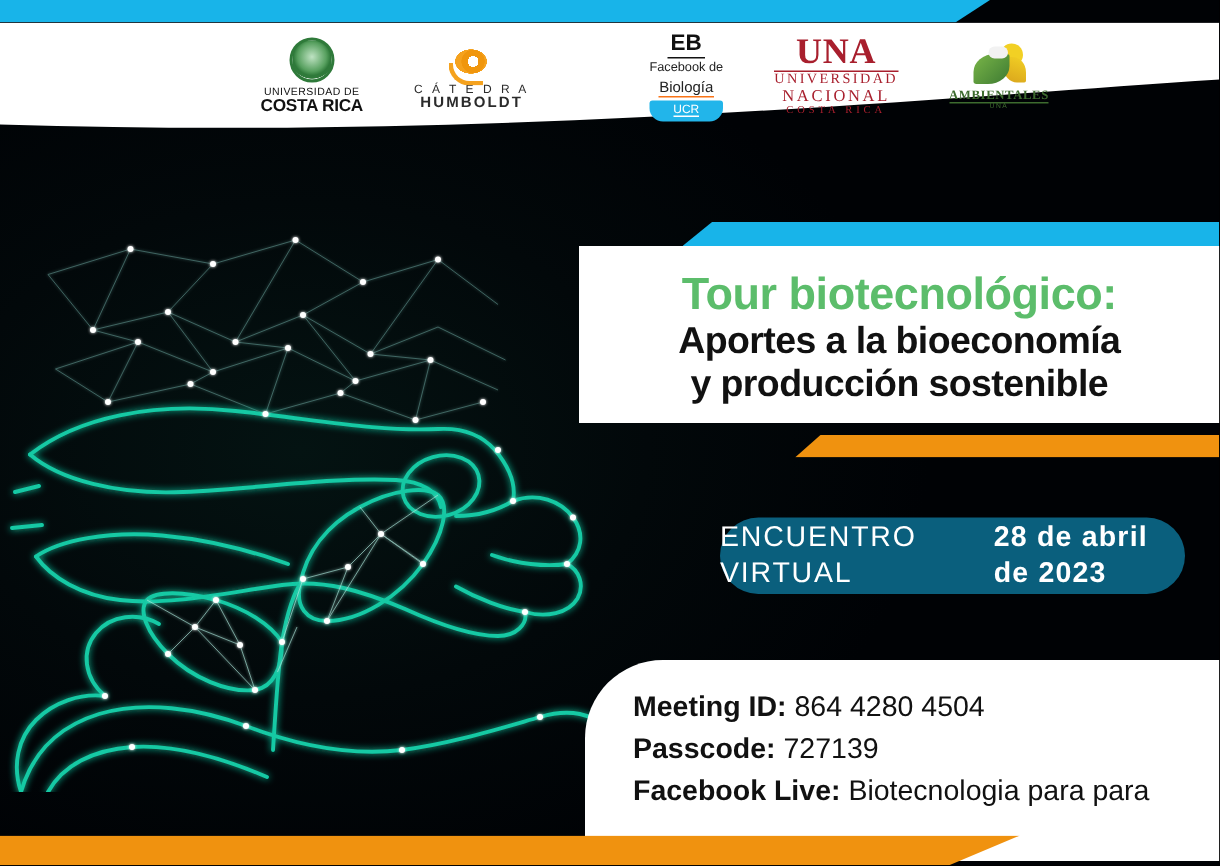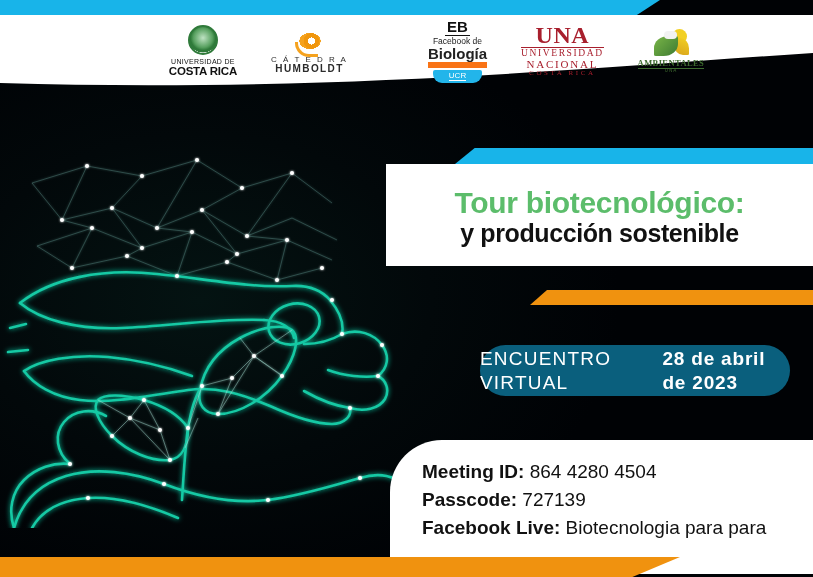--- a/index.html
+++ b/index.html
@@ -95,21 +95,21 @@
   .hum-l2 { font-size: 10px; letter-spacing: 1.4px; color: #2b2b2b; font-weight: 600; }
 
   
   .eb-box { text-align: center; margin-left: 46px; }
   .eb-eb {
     font-size: 15px; font-weight: bold; color: #111;
     border-bottom: 1.5px solid #111; display: inline-block;
     padding: 0 2px; line-height: 1.1;
   }
   .eb-l1 { font-size: 8.5px; color: #222; margin-top: 1px; }
-  .eb-l2 { font-size: 15px; color: #222; font-weight: bold; border-bottom: 6px solid #f97316; display: inline-block; }
+  .eb-l2 { font-size: 10px; color: #222; font-weight: normal; border-bottom: 1px solid #f97316; display: inline-block; }
   .eb-ucr {
     margin-top: 2px;
     background: #22b5ea;
     color: #ffffff;
     font-size: 8px;
     padding: 2px 16px 3px;
     border-radius: 2px 2px 9px 9px;
   }
   .eb-ucr span { border-bottom: 1px solid #fff; }
 
@@ -195,21 +195,21 @@
   .title-cyan {
     position: absolute;
     left: 455px; top: 148px;
     width: 358px; height: 16px;
     background: #18b4e9;
     clip-path: polygon(5.5% 0, 100% 0, 100% 100%, 0 100%);
   }
   .title-card {
     position: absolute;
     left: 386px; top: 164px;
-    width: 427px; height: 102px;
+    width: 427px; height: 118px;
     background: #ffffff;
     display: flex;
     flex-direction: column;
     align-items: center;
     justify-content: center;
     padding-top: 4px;
     box-sizing: border-box;
   }
   .title-green {
     font-size: 30px;
@@ -461,20 +461,21 @@
       </div>
       <div class="amb-l1">AMBIENTALES</div>
       <div class="amb-l2">UNA</div>
     </div>
 
   </div>
 
   <div class="title-cyan"></div>
   <div class="title-card">
     <div class="title-green">Tour biotecnológico:</div>
+    <div class="title-black">Aportes a la bioeconomía</div>
     <div class="title-black">y producción sostenible</div>
   </div>
   <div class="title-orange"></div>
 
   <div class="event-pill">
     <div class="event-l1">ENCUENTRO VIRTUAL</div>
     <div class="event-l2">28 de abril de 2023</div>
   </div>
 
   <div class="info-panel">

